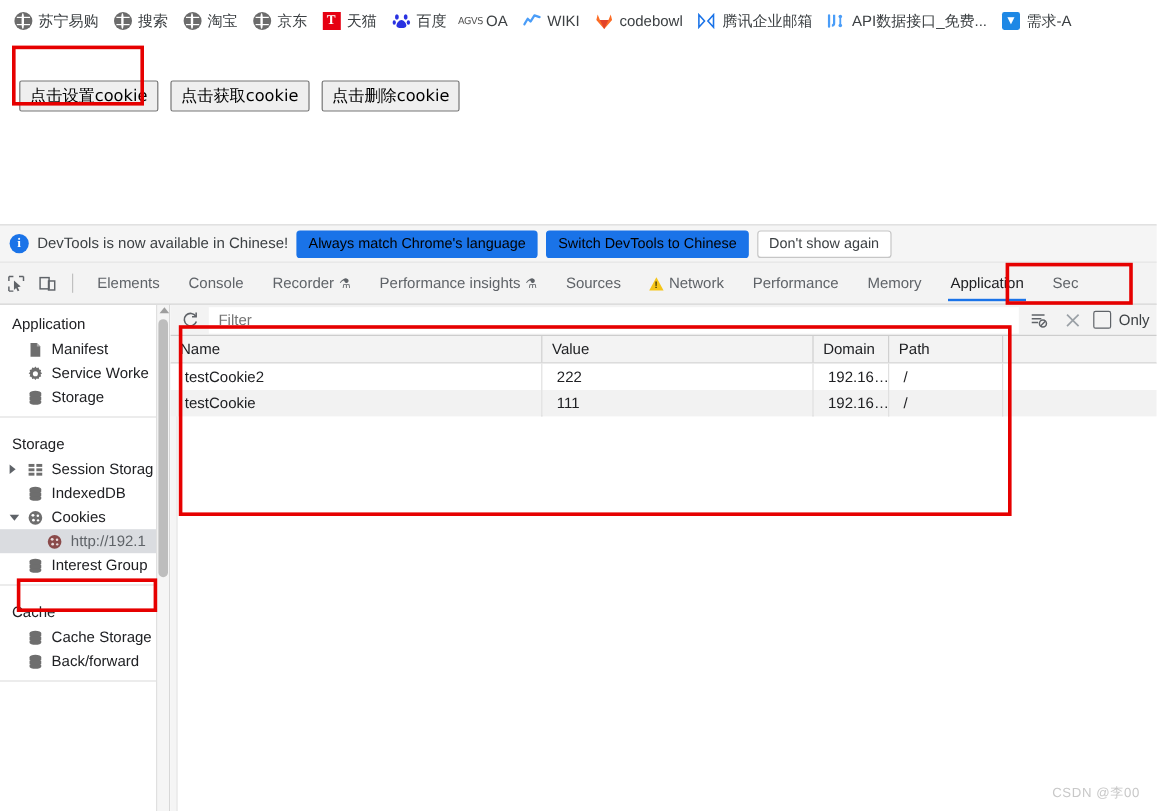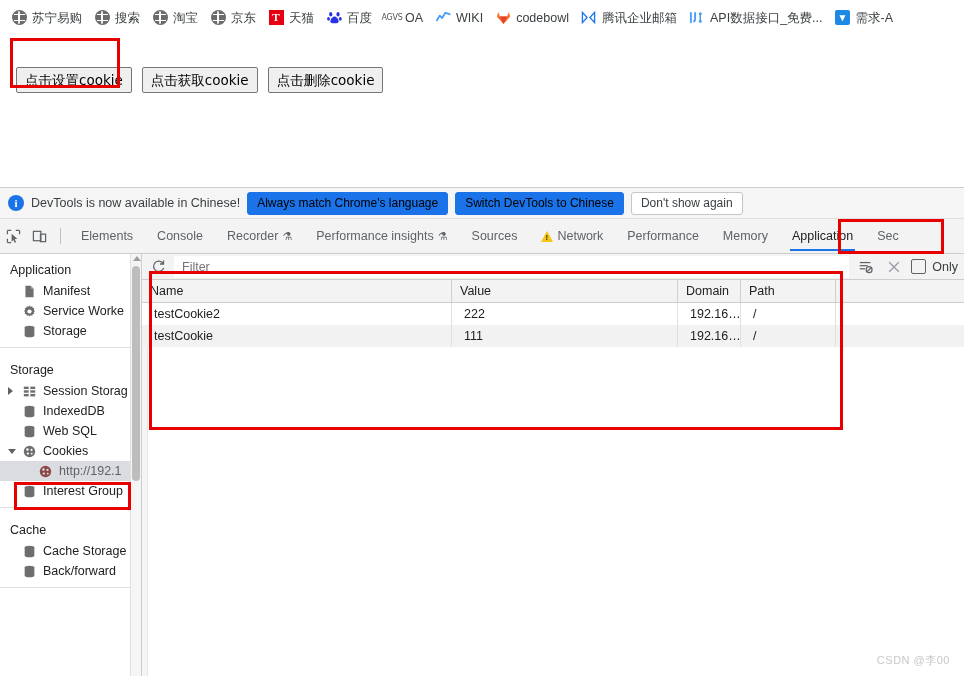--- a/index.html
+++ b/index.html
@@ -610,33 +610,20 @@
               <ellipse cx="8" cy="3" rx="6" ry="2.2"></ellipse>
                   <path d="M2 3 v3 a6 2.2 0 0 0 12 0 V3 z"></path>
               <path d="M2 7 v3 a6 2.2 0 0 0 12 0 V7 z"></path>
                   <path d="M2 11 v2 a6 2.2 0 0 0 12 0 v-2 z"></path>
             </g>
               </svg>
           </span>
           <span>IndexedDB</span>
         </div>
 
-        <div class="sb-item">
-          <span class="sb-ico">
-            <svg width="13" height="13" viewBox="0 0 16 16">
-                <g fill="#6e6e6e">
-              <ellipse cx="8" cy="3" rx="6" ry="2.2"></ellipse>
-                  <path d="M2 3 v3 a6 2.2 0 0 0 12 0 V3 z"></path>
-              <path d="M2 7 v3 a6 2.2 0 0 0 12 0 V7 z"></path>
-                  <path d="M2 11 v2 a6 2.2 0 0 0 12 0 v-2 z"></path>
-            </g>
-              </svg>
-          </span>
-          <span>Web SQL</span>
-        </div>
 
         <div class="sb-item">
           <span class="tri open"></span>
           <span class="sb-ico">
             <svg width="13" height="13" viewBox="0 0 16 16">
               <circle cx="8" cy="8" r="7" fill="#6e6e6e"></circle>
               <circle cx="5.5" cy="5.5" r="1.5" fill="#fff"></circle>
                 <circle cx="10.5" cy="6" r="1.3" fill="#fff"></circle>
               <circle cx="6" cy="10.5" r="1.4" fill="#fff"></circle>
                 <circle cx="10.7" cy="10.6" r="1.2" fill="#fff"></circle>

